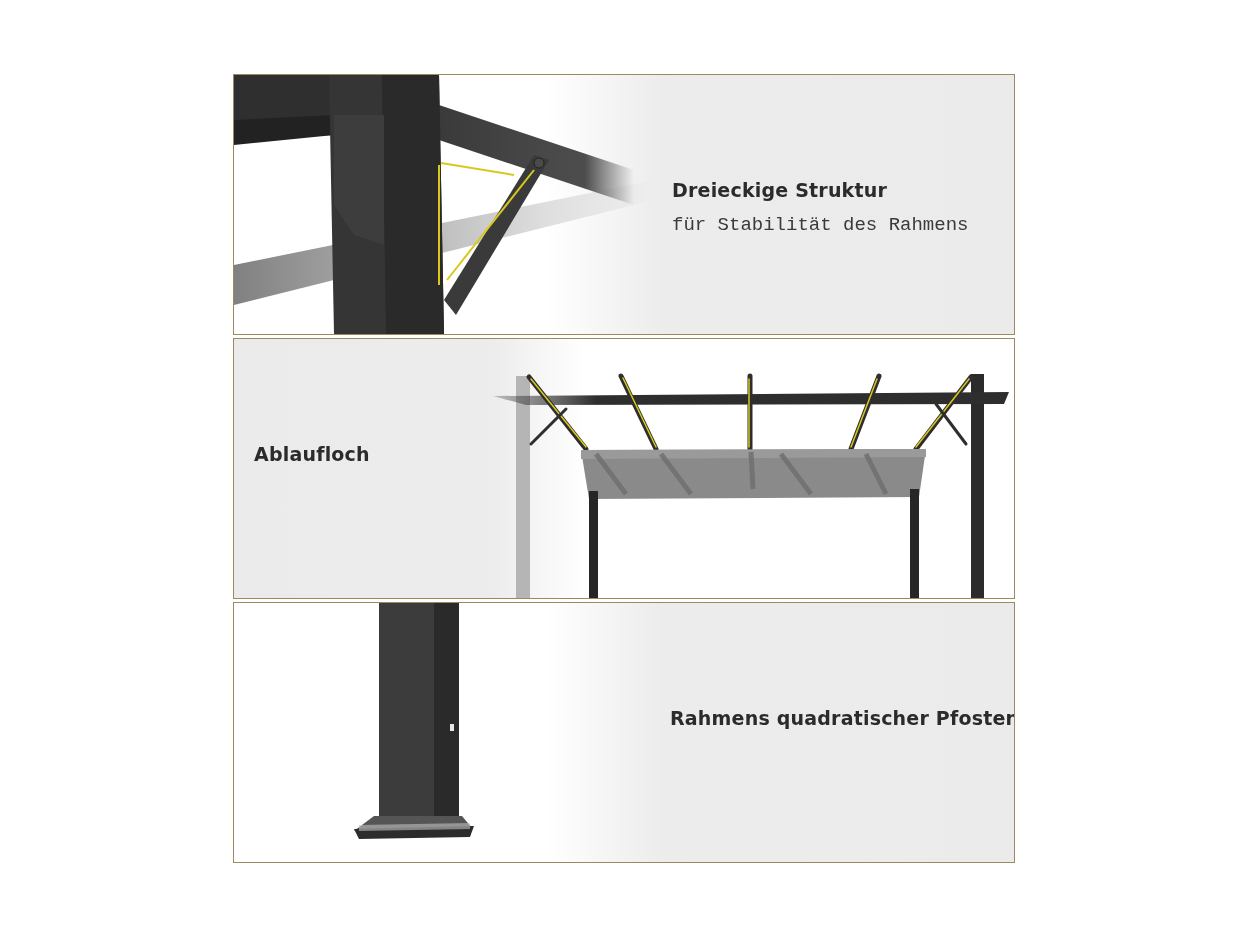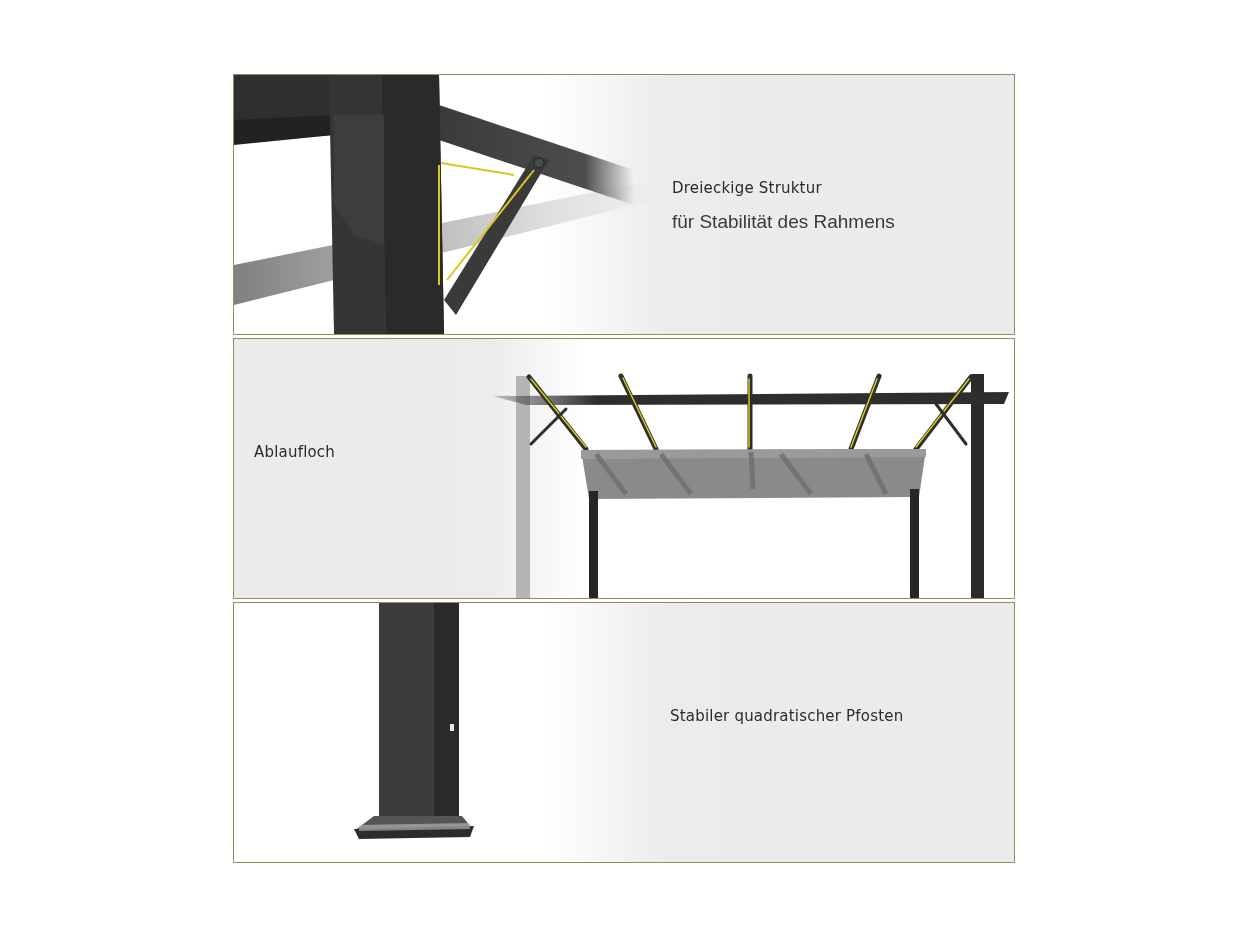--- a/index.html
+++ b/index.html
@@ -9,25 +9,25 @@
     }
     .panel {
       position: absolute; left: 233px; width: 780px; height: 259px;
       border: 1px solid #9b8a5e; overflow: hidden; box-sizing: content-box;
     }
     #p1 { top: 74px; background: linear-gradient(90deg, #ffffff 0%, #ffffff 40%, #ececec 55%, #ebebeb 100%); }
     #p2 { top: 338px; background: linear-gradient(90deg, #ebebeb 0%, #ececec 33%, #ffffff 45%, #ffffff 100%); }
     #p3 { top: 602px; background: linear-gradient(90deg, #ffffff 0%, #ffffff 40%, #ececec 55%, #ebebeb 100%); }
     .caption { position: absolute; }
     .title {
-      font-family: "DejaVu Sans", sans-serif; font-weight: normal; font-size: 15px;
+      font-family: "DejaVu Sans", sans-serif; font-weight: bold; font-size: 19px;
       color: #2b2b2b; letter-spacing: 0.2px; white-space: nowrap;
     }
     .sub {
-      font-family: Liberation Sans, sans-serif; font-size: 19px; color: #3a3a3a;
+      font-family: Liberation Mono, monospace; font-size: 19px; color: #3a3a3a;
       line-height: 25px; margin-top: 12px; white-space: nowrap;
     }
     .illus { position: absolute; }
   </style>
 </head>
 <body>
 
 <div class="panel" id="p1">
   <svg class="illus" width="420" height="259" viewBox="0 0 420 259" style="left:0;top:0;">
     <defs>
@@ -123,15 +123,15 @@
   <svg class="illus" width="420" height="259" viewBox="0 0 420 259" style="left:0;top:0;">
     <rect x="145" y="0" width="55" height="215" fill="#3c3c3c"></rect>
     <rect x="200" y="0" width="25" height="215" fill="#2a2a2a"></rect>
     <rect x="216" y="121" width="4" height="7" fill="#e8e8e8"></rect>
 
     <polygon points="140,213 228,213 238,225 120,228" fill="#555"></polygon>
     <polygon points="120,226 240,223 236,234 125,236" fill="#2c2c2c"></polygon>
     <polygon points="125,222 236,220 236,226 125,228" fill="#bfbfbf" opacity="0.6"></polygon>
   </svg>
   <div class="caption" style="left:436px;top:104px;">
-    <div class="title">Stabiler quadratischer Pfosten</div>
+    <div class="title">Rahmens quadratischer Pfosten</div>
   </div>
 </div>
 
 </body></html>

